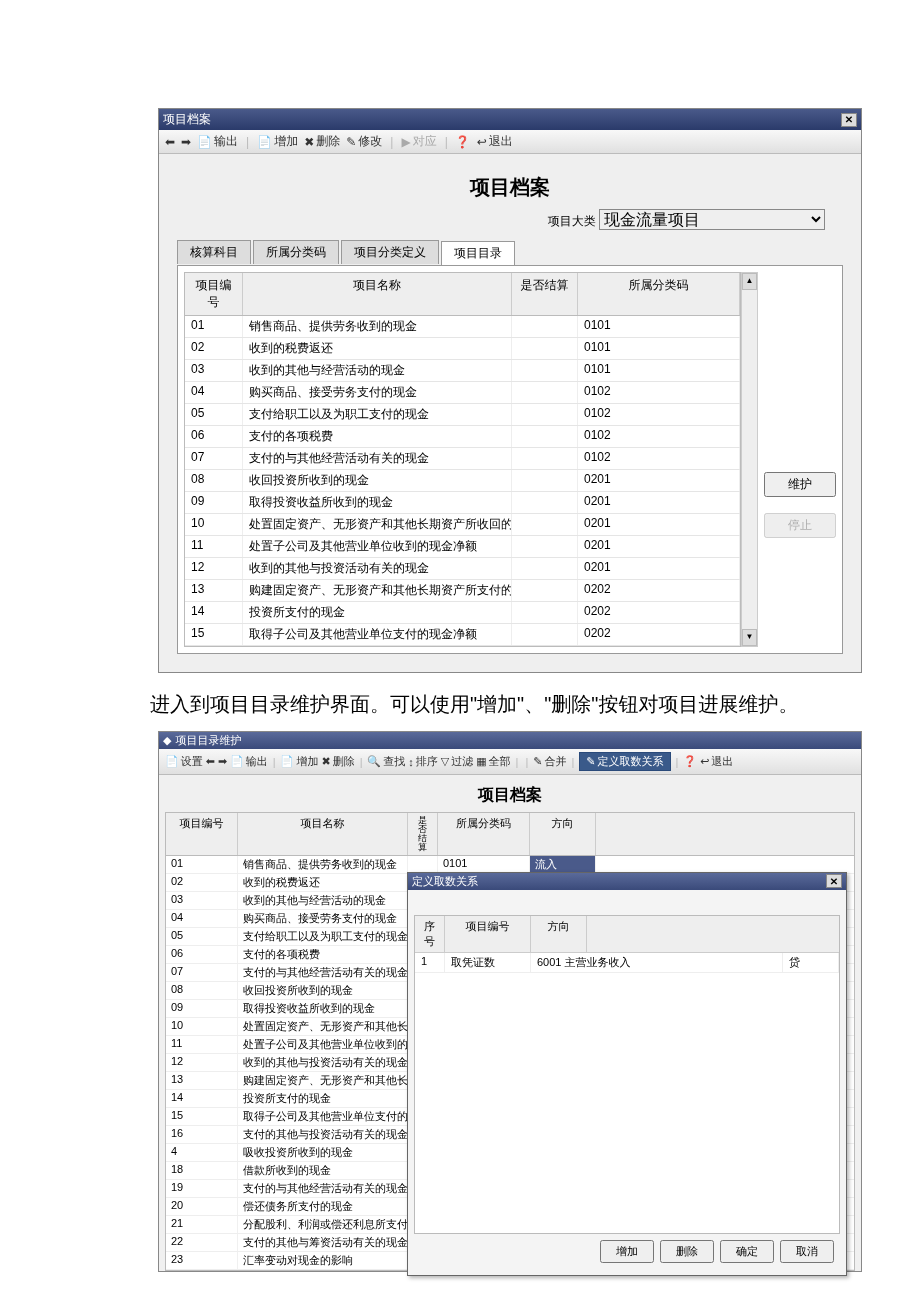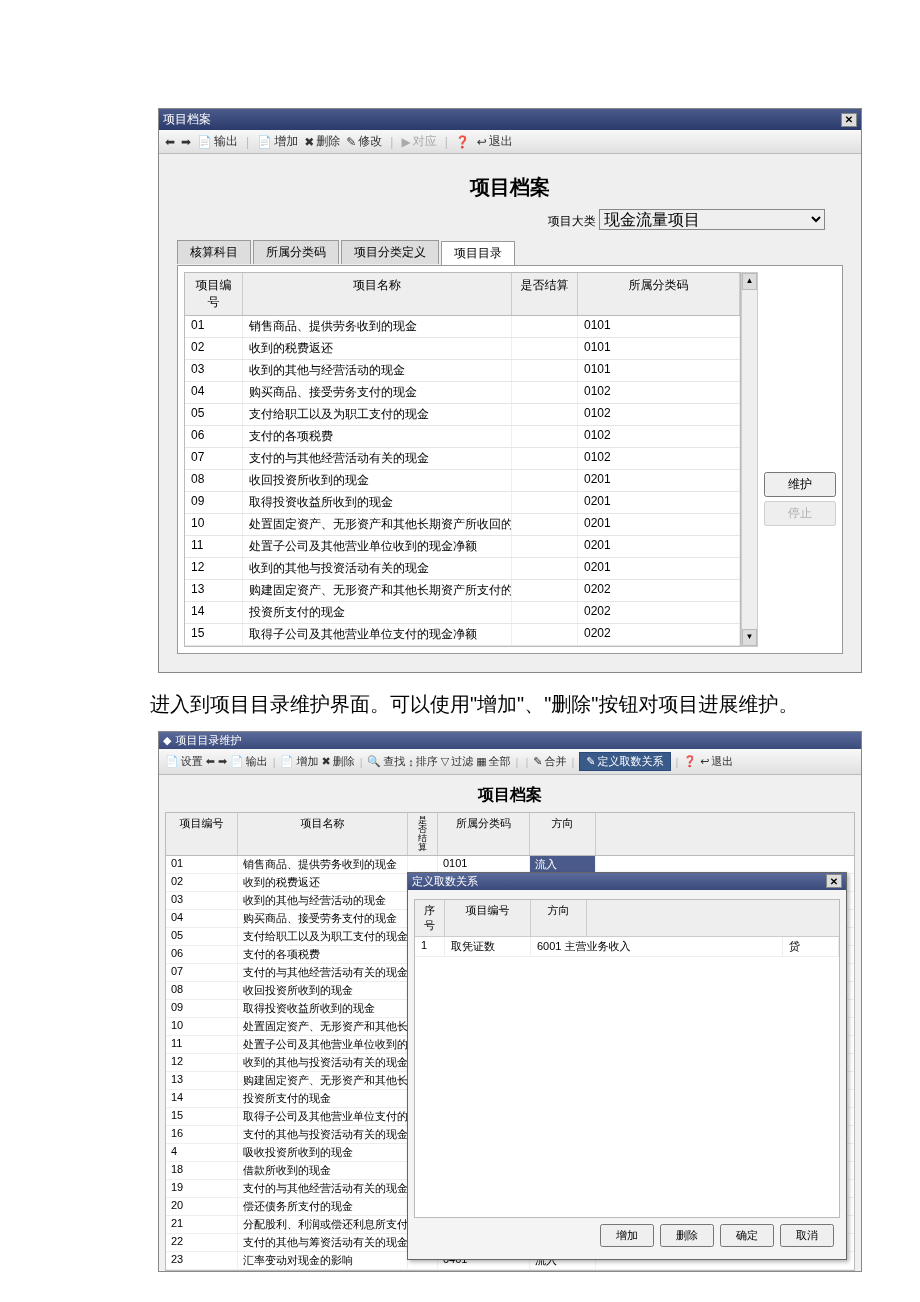--- a/index.html
+++ b/index.html
@@ -25,21 +25,21 @@
 .tab.active{background:#fff;font-weight:normal;border-bottom:1px solid #fff;position:relative;top:1px}
 .tabbody{border:1px solid #999;background:#fff;margin:0 8px 8px 8px;padding:6px;position:relative}
 .tbl-outer{display:flex}
 .tbl-data{flex:1;border:1px solid #bbb;background:#fff;overflow:hidden}
 .thead{display:flex;background:#eee;border-bottom:1px solid #bbb;font-size:12px}
 .th{padding:4px 8px;border-right:1px solid #ccc;text-align:center}
 .row{display:flex;font-size:12px;border-bottom:1px solid #e5e5e5}
 .td{padding:2px 6px;border-right:1px solid #eee;white-space:nowrap;overflow:hidden}
 .c1{width:58px}.c2{flex:1}.c3{width:66px}.c4{width:162px}
 .sideb{width:78px;padding-left:6px}
-.sideb button{width:100%;font-size:12px;margin-bottom:4px;padding:2px 0}
+.sideb button{width:100%;font-size:12px;margin-bottom:16px;padding:2px 0}
 .scrollbar{width:17px;background:#eee;border:1px solid #ccc;display:flex;flex-direction:column;justify-content:space-between}
 .sbtn{height:17px;background:#ddd;border:1px solid #bbb;font-size:8px;text-align:center;line-height:14px;cursor:pointer}
 
 
 .narr{font-size:20px;margin:16px 110px 12px 110px;line-height:1.5;text-indent:2em}
 
 
 .win2{border:1px solid #888;margin:0 58px 120px 158px;background:#f0f0f0;position:relative}
 .titlebar2{background:linear-gradient(#5a6a9a,#3a4a7a);color:#fff;padding:1px 4px;font-size:11px;display:flex;align-items:center;gap:4px}
 .toolbar2{background:linear-gradient(#f8f8f8,#e0e0e0);padding:3px 6px;font-size:11px;border-bottom:1px solid #bbb;display:flex;gap:3px;align-items:center;flex-wrap:wrap}
@@ -49,21 +49,21 @@
 .th2{padding:3px 6px;border-right:1px solid #ccc;text-align:center}
 .row2{display:flex;font-size:11px;border-bottom:1px solid #eee}
 .td2{padding:1px 5px;border-right:1px solid #f0f0f0;white-space:nowrap;overflow:hidden}
 .d1{width:72px}.d2{flex:1;max-width:170px}.d3{width:30px}.d4{width:92px}.d5{width:66px}
 .hl{background:#4a5a8a;color:#fff}
 
 
 .dlg{position:absolute;top:140px;left:248px;width:440px;background:#f4f4f4;border:1px solid #666;box-shadow:2px 2px 4px rgba(0,0,0,.3)}
 .dlgtitle{background:linear-gradient(#5a6a9a,#3a4a7a);color:#fff;padding:1px 4px;font-size:11px;display:flex;justify-content:space-between}
 .dlgbody{padding:6px;font-size:11px}
-.dtbl{border:1px solid #bbb;background:#fff;margin-top:3px}
+.dtbl{border:1px solid #bbb;background:#fff;margin-top:19px}
 .dth{display:flex;background:#eee;border-bottom:1px solid #ccc}
 .dth div{padding:3px 6px;border-right:1px solid #ccc;font-size:11px;text-align:center}
 .drow{display:flex;border-bottom:1px solid #eee}
 .drow div{padding:2px 6px;border-right:1px solid #eee;font-size:11px}
 .e1{width:30px}.e2{width:86px}.e3{flex:1}.e4{width:56px}
 .blank{height:260px;background:#fff}
 .dlgbtns{display:flex;justify-content:flex-end;gap:6px;padding:6px}
 .dlgbtns button{font-size:11px;padding:2px 14px}
 .tbtn.hl-btn{background:#3a5a8a;color:#fff;padding:1px 6px;border:1px solid #2a4a7a}
 </style>

